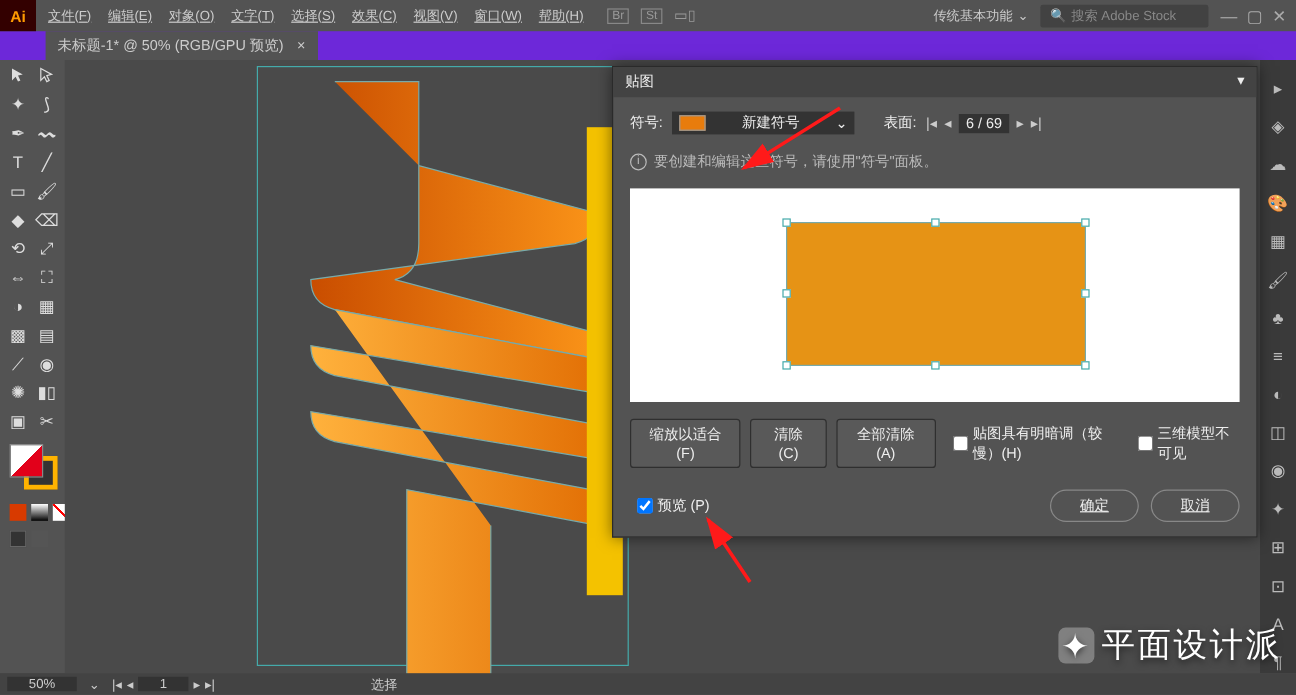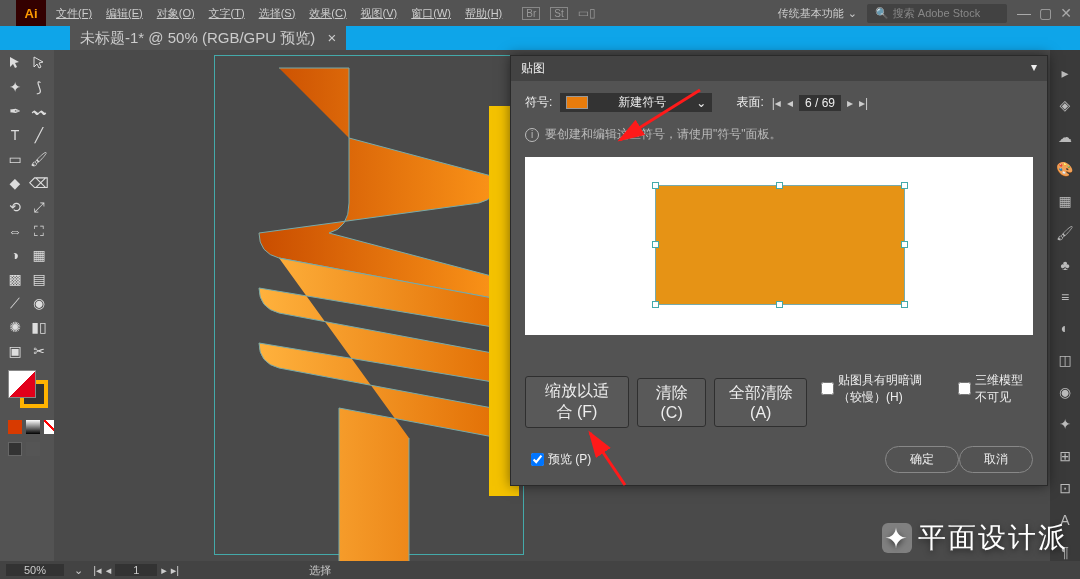--- a/index.html
+++ b/index.html
@@ -1,31 +1,31 @@
 <!DOCTYPE html>
 <html><head>
 <meta charset="utf-8">
 <style>
   * { box-sizing: border-box; margin: 0; padding: 0; font-family: "Microsoft YaHei", sans-serif; }
   body { width: 1080px; height: 579px; background: #535353; overflow: hidden; position: relative; }
 
   
-  .appbar { height: 26px; background: #535353; display: flex; align-items: center; color: #ccc; font-size: 11px; padding-left: 16px; }
+  .appbar { height: 26px; background: #535353; display: flex; align-items: center; color: #ccc; font-size: 11px; }
   .ai-logo { width: 30px; height: 26px; background: #330000; color: #ff9a00; font-weight: bold; display: flex; align-items: center; justify-content: center; font-size: 13px; }
   .menu { display: flex; gap: 14px; margin-left: 10px; }
   .menu span { cursor: pointer; text-decoration: underline; }
   .appbar-right { margin-left: auto; display: flex; align-items: center; gap: 10px; padding-right: 8px; }
   .workspace-sel { display: flex; align-items: center; gap: 4px; }
   .stock-search { background: #424242; color: #888; padding: 2px 8px; border-radius: 2px; display: flex; align-items: center; gap: 4px; width: 140px; }
   .win-btns { display: flex; gap: 8px; color: #aaa; font-size: 14px; }
   .appbar-icons { display:flex; gap:10px; margin-left:20px; color:#999; font-size:12px; align-items:center;}
   .ai-icon-box { border:1px solid #888; padding:0 3px; font-size:10px;}
 
   
-  .tabrow { height: 24px; background: #0ea5e9; display: flex; align-items: center; padding-left: 70px; color: #ccc; font-size: 15px; }
+  .tabrow { height: 24px; background: #6d28d9; display: flex; align-items: center; padding-left: 38px; color: #ccc; font-size: 12px; }
   .doctab { padding: 4px 10px; background: #535353; }
 
   
   .tools { position: absolute; left: 0; top: 50px; width: 54px; background: #535353; display: flex; flex-wrap: wrap; padding: 2px 4px; gap: 2px; }
   .tool { width: 22px; height: 22px; display: flex; align-items: center; justify-content: center; color: #ddd; font-size: 14px; position: relative; }
   .tool svg { width: 16px; height: 16px; }
   .swatches { width: 48px; margin: 6px 0; position: relative; height: 40px; }
   .sw-fill { position:absolute; width:28px; height:28px; background: linear-gradient(135deg,#fff 50%,#e2001a 50%); border:1px solid #888; top:0; left:4px; z-index:2;}
   .sw-stroke { position:absolute; width:28px; height:28px; background:#333; border:4px solid #ffb300; top:10px; left:16px; z-index:1;}
   .colorrow { display:flex; gap:4px; margin-left:4px; margin-top:2px;}
@@ -55,21 +55,21 @@
   .surf { display:flex; align-items:center; gap:8px; margin-left:16px;}
   .surf-nav { display:flex; align-items:center; gap:6px;}
   .surf-box { background:#333; padding:1px 6px;}
   .nav-btn { color:#ccc; cursor:pointer; font-size:12px;}
   .hint { display:flex; align-items:center; gap:6px; margin:14px 0; color:#bbb;}
   .hint .i { border:1px solid #bbb; border-radius:50%; width:14px; height:14px; display:flex; align-items:center; justify-content:center; font-size:10px;}
   .preview { background:#fff; height: 178px; position:relative;}
   .orange-rect { position:absolute; left:130px; top:28px; width:250px; height:120px; background:#e69315; border:1px solid #7aa;}
   .handle { position:absolute; width:7px; height:7px; background:#fff; border:1px solid #4aa;}
   .btnrow { display:flex; gap:8px; margin-top:14px; align-items:center;}
-  .btn { background:#595959; border:1px solid #2f2f2f; padding:4px 12px; border-radius:3px; color:#eee; cursor:pointer; font-size:16px;margin-top:27px;}
+  .btn { background:#595959; border:1px solid #2f2f2f; padding:4px 12px; border-radius:3px; color:#eee; cursor:pointer; font-size:12px;}
   .chk { display:flex; align-items:center; gap:4px; margin-left:6px;}
   .footer { display:flex; align-items:center; justify-content:space-between; margin-top:18px;}
   .ok-btn { border:1px solid #888; border-radius:14px; padding:4px 24px; background:transparent; color:#eee; cursor:pointer; font-size:12px;}
 
   
   .arrow { position:absolute; pointer-events:none;}
 
   
   .status { position:absolute; left:0; right:0; bottom:0; height:18px; background:#434343; color:#ccc; font-size:11px; display:flex; align-items:center; padding-left:6px; gap:10px;}
   .status .zoom { background:#333; padding:0 18px;}
@@ -278,21 +278,21 @@
         <input type="checkbox" style="">
         <span>三维模型不可见</span>
       </label>
     </div>
 
     <div class="footer">
       <label class="chk">
         <input type="checkbox" checked="" style="">
         <span>预览 (P)</span>
       </label>
-      <div style="display:flex; ">
+      <div style="display:flex; gap:10px;text-decoration:underline;">
         <button class="ok-btn">确定</button>
         <button class="ok-btn">取消</button>
       </div>
     </div>
   </div>
 </div>
 
 <svg class="arrow" style="left:600px; top:80px; width:120px; height:80px;">
   <defs>
       <marker id="ah1" markerWidth="10" markerHeight="10" refX="8" refY="3" orient="auto">

